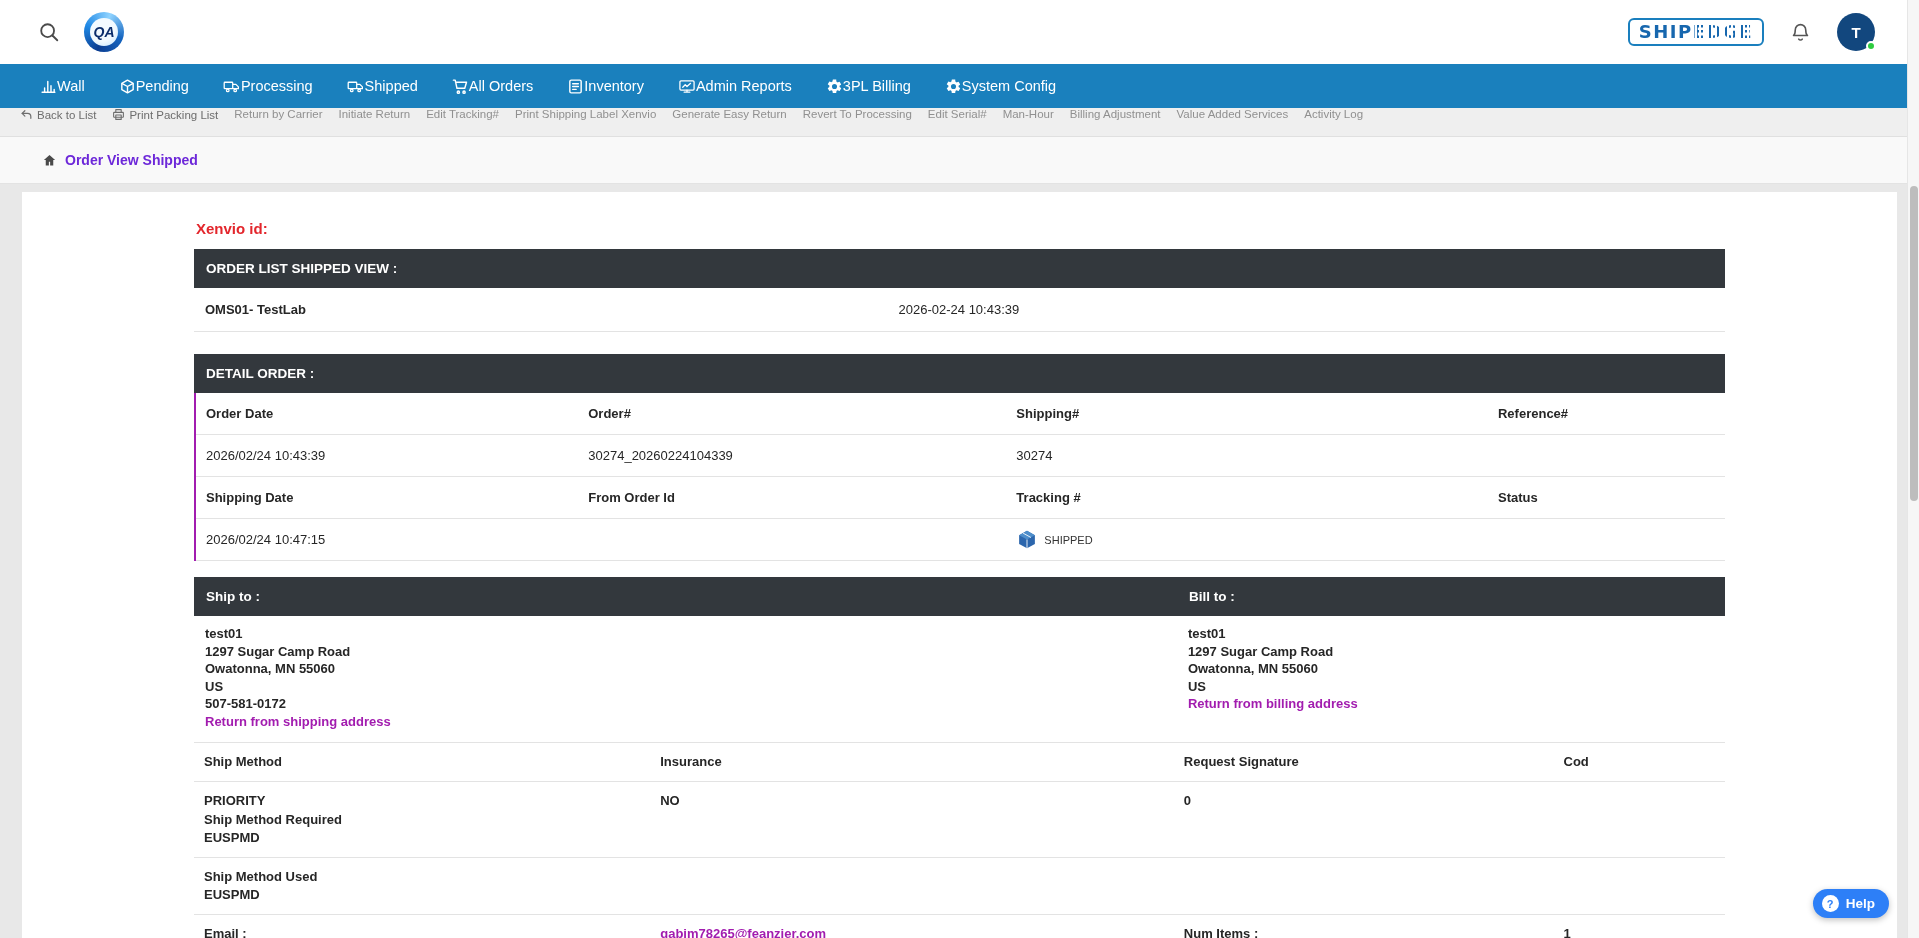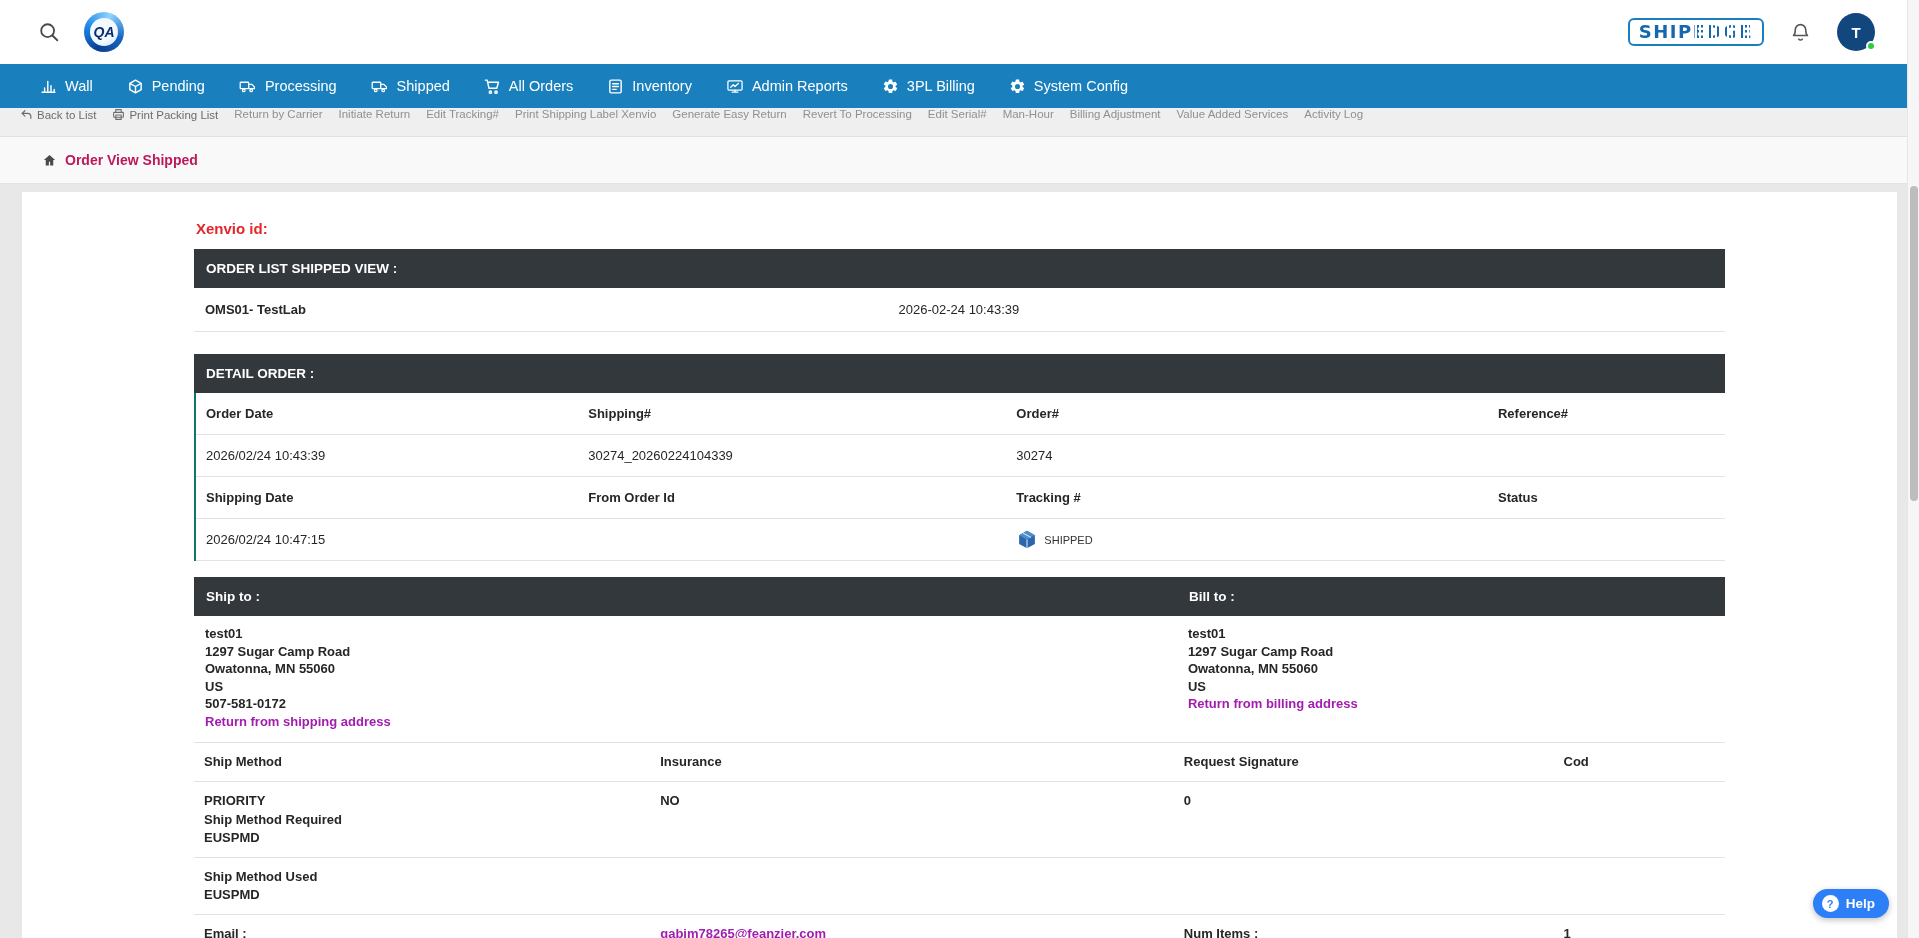--- a/index.html
+++ b/index.html
@@ -53,38 +53,38 @@
   .presence-dot {
     position:absolute; right:-1px; bottom:0; width:10px; height:10px;
     background:#2ecc40; border:2px solid #fff; border-radius:50%;
   }
 
   
   .mainnav {
     height:44px; background:#1a80bd;
     display:flex; align-items:center; gap:34px; padding:0 40px;
   }
-  .nav-item { display:flex; align-items:center; gap:8px; color:#ffffff; font-size:14.5px; cursor:pointer; white-space:nowrap; }
+  .nav-item { display:flex; align-items:center; gap:0; color:#ffffff; font-size:14.5px; cursor:pointer; white-space:nowrap; }
   .nic { display:flex; color:#fff; }
 
   
   .toolbar {
     height:29px; background:#efefef; border-bottom:1px solid #e0e0e0;
     display:flex; align-items:flex-start; gap:16px; padding:0 20px;
     font-size:11.5px; color:#909090;
   }
   .tb-item { display:flex; align-items:center; gap:4px; cursor:pointer; white-space:nowrap; }
   .tb-item.emph { color:#6d6d6d; }
   .tic { display:flex; color:#6d6d6d; }
 
   
   .breadcrumb {
     height:47px; background:#f9f9f9; border-bottom:1px solid #e3e3e3;
     display:flex; align-items:center; gap:8px; padding:0 42px;
-    font-size:14px; font-weight:bold; color:#be185d;
+    font-size:14px; font-weight:bold; color:#6d28d9;
   }
 
   
   .content { padding:8px 22px 0; }
   .card { background:#ffffff; min-height:780px; padding:26px 172px 60px; }
 
   .xenvio {
     color:#e3262c; font-family:Liberation Sans, sans-serif;
     font-size:15px; font-weight:bold; margin:2px 0 12px 2px;
   }
@@ -99,21 +99,21 @@
   .oms-row {
     display:grid; grid-template-columns:45.3% 1fr; align-items:center;
     min-height:44px; border-bottom:1px solid #e3e3e3;
   }
   .oms-row > div { padding-left:11px; }
   .bold { font-weight:bold; }
 
   .gap22 { height:22px; }
   .gap16 { height:16px; }
 
-  .detail-tbl { border-left:2px solid #0f766e; }
+  .detail-tbl { border-left:2px solid #a21caf; }
   .drow {
     display:grid; grid-template-columns:25% 28% 31.5% 15.5%;
     align-items:center; min-height:42px; border-bottom:1px solid #e3e3e3;
   }
   .drow > div { padding:10px 6px 10px 10px; }
   .hd { font-weight:bold; }
 
   .addr-row {
     display:grid; grid-template-columns:64.2% 1fr;
     padding:9px 0 12px; border-bottom:1px solid #e3e3e3;
@@ -356,22 +356,22 @@
 
     <div class="gap22"></div>
 
     <div class="sec-bar">
       <span>DETAIL ORDER :</span>
     </div>
 
     <div class="detail-tbl">
       <div class="drow">
         <div class="hd">Order Date</div>
+        <div class="hd">Order#</div>
         <div class="hd">Shipping#</div>
-        <div class="hd">Order#</div>
         <div class="hd">Reference#</div>
       </div>
       <div class="drow">
         <div>2026/02/24 10:43:39</div>
         <div>30274_20260224104339</div>
         <div>30274</div>
         <div></div>
       </div>
       <div class="drow">
         <div class="hd">Shipping Date</div>

